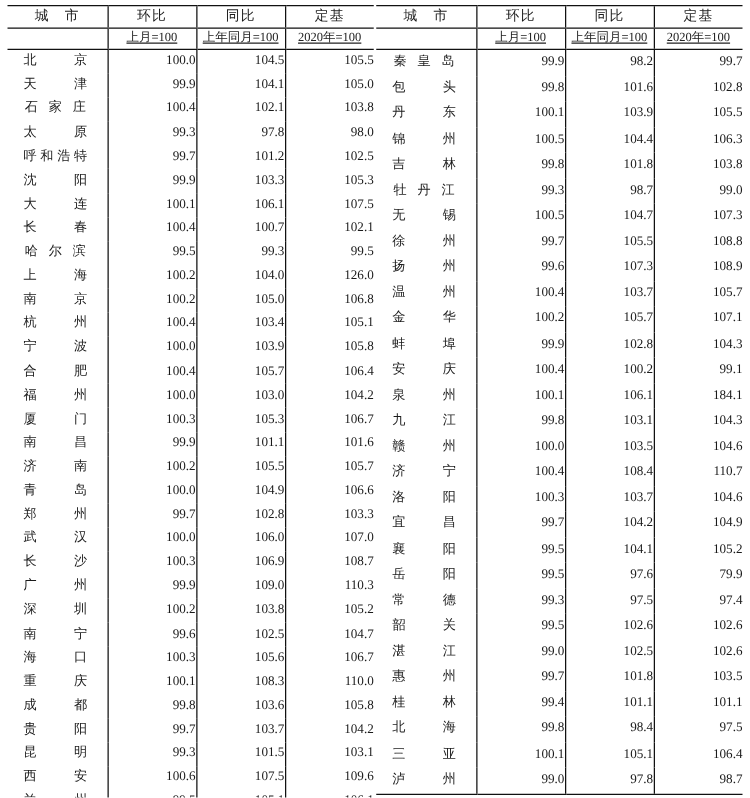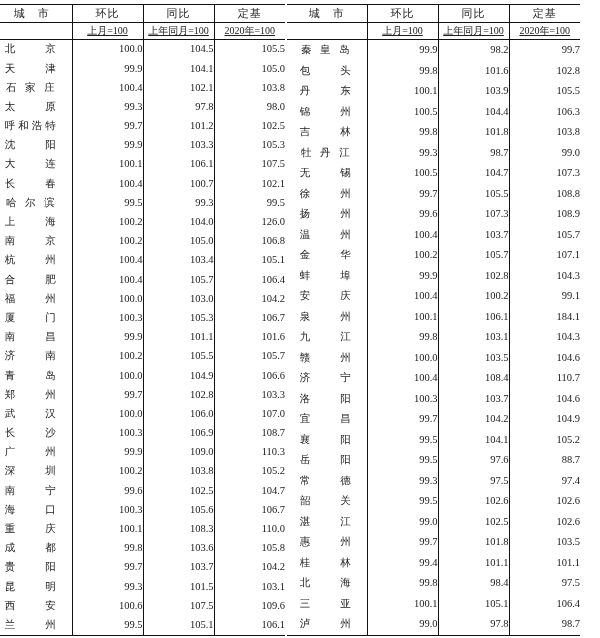--- a/index.html
+++ b/index.html
@@ -12,22 +12,21 @@
     height: 638px;
     font-family: "Liberation Serif", "DejaVu Serif", serif;
     color: #1a1a1a;
     overflow: hidden;
   }
   .sheet {
     width: 600px;
     height: 638px;
     display: flex;
     box-sizing: border-box;
-    padding: 4px 20px 2px 6px;
-    justify-content: flex-end;
+    padding: 4px 10px 2px 6px;
   }
   table.grid {
     border-collapse: collapse;
     table-layout: fixed;
     font-size: 10.5px;
     width: 293px;
   }
   table.grid + table.grid {
     margin-left: 2px;
   }
@@ -175,20 +174,26 @@
           <td class="num sep-l">105.0</td>
           <td class="num sep-l">106.8</td>
         </tr>
         <tr>
           <td class="city">杭　　州</td>
           <td class="num sep-l">100.4</td>
           <td class="num sep-l">103.4</td>
           <td class="num sep-l">105.1</td>
         </tr>
         <tr>
+          <td class="city">宁　　波</td>
+          <td class="num sep-l">100.0</td>
+          <td class="num sep-l">103.9</td>
+          <td class="num sep-l">105.8</td>
+        </tr>
+        <tr>
           <td class="city">合　　肥</td>
           <td class="num sep-l">100.4</td>
           <td class="num sep-l">105.7</td>
           <td class="num sep-l">106.4</td>
         </tr>
         <tr>
           <td class="city">福　　州</td>
           <td class="num sep-l">100.0</td>
           <td class="num sep-l">103.0</td>
           <td class="num sep-l">104.2</td>
@@ -437,21 +442,21 @@
         <tr>
           <td class="city">襄　　阳</td>
           <td class="num sep-l">99.5</td>
           <td class="num sep-l">104.1</td>
           <td class="num sep-l">105.2</td>
         </tr>
         <tr>
           <td class="city">岳　　阳</td>
           <td class="num sep-l">99.5</td>
           <td class="num sep-l">97.6</td>
-          <td class="num sep-l">88.7</td>
+          <td class="num sep-l">79.9</td>
         </tr>
         <tr>
           <td class="city">常　　德</td>
           <td class="num sep-l">99.3</td>
           <td class="num sep-l">97.5</td>
           <td class="num sep-l">97.4</td>
         </tr>
         <tr>
           <td class="city">韶　　关</td>
           <td class="num sep-l">99.5</td>

